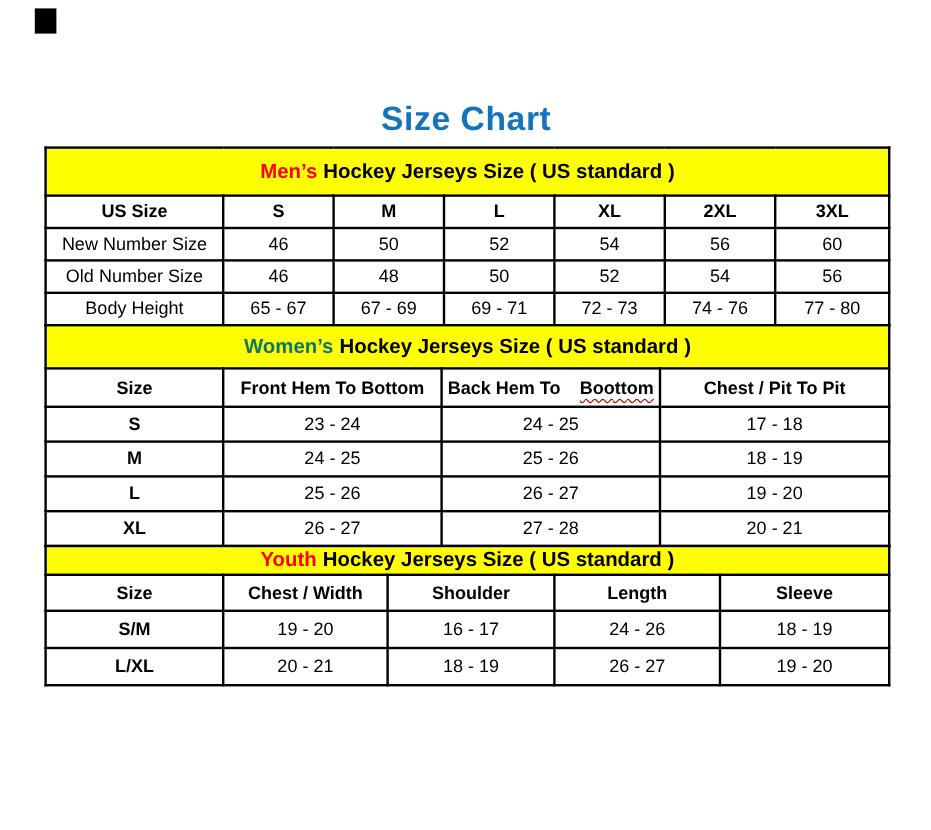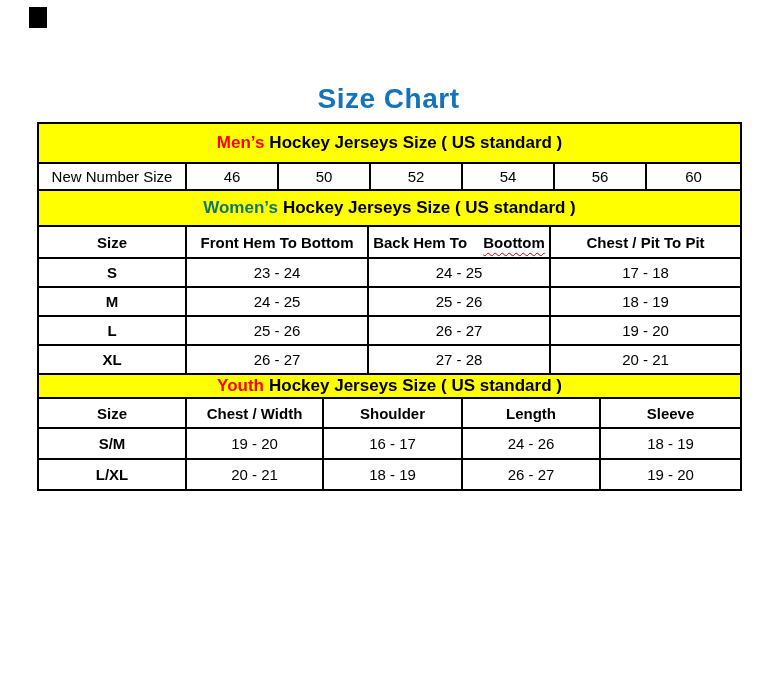--- a/index.html
+++ b/index.html
@@ -71,30 +71,57 @@
       <col style="width:92px">
         <col style="width:92px">
         <col style="width:95px">
     </colgroup>
     <thead>
       <tr class="band-row">
         <th colspan="7">
           <span class="band-highlight" style="color: rgb(255, 0, 0);">Men’s</span><span class="band-rest">Hockey Jerseys Size ( US standard )</span>
         </th>
       </tr>
+      <tr class="cols-row">
+          <th class="col-header">US Size</th>
+          <th class="col-header">S</th>
+          <th class="col-header">M</th>
+          <th class="col-header">L</th>
+          <th class="col-header">XL</th>
+          <th class="col-header">2XL</th>
+          <th class="col-header">3XL</th>
+        </tr>
     </thead>
     <tbody>
         <tr>
           <th class="row-label">New Number Size</th>
           <td class="value-cell">46</td>
           <td class="value-cell">50</td>
           <td class="value-cell">52</td>
           <td class="value-cell">54</td>
           <td class="value-cell">56</td>
           <td class="value-cell">60</td>
+        </tr>
+        <tr>
+          <th class="row-label">Old Number Size</th>
+          <td class="value-cell">46</td>
+          <td class="value-cell">48</td>
+          <td class="value-cell">50</td>
+          <td class="value-cell">52</td>
+          <td class="value-cell">54</td>
+          <td class="value-cell">56</td>
+        </tr>
+        <tr>
+          <th class="row-label">Body Height</th>
+          <td class="value-cell">65 - 67</td>
+          <td class="value-cell">67 - 69</td>
+          <td class="value-cell">69 - 71</td>
+          <td class="value-cell">72 - 73</td>
+          <td class="value-cell">74 - 76</td>
+          <td class="value-cell">77 - 80</td>
         </tr>
       </tbody>
   </table>
 
   <table class="size-table womens">
     <colgroup>
       <col style="width:148px">
         <col style="width:182px">
         <col style="width:182px">
         <col style="width:191px">

